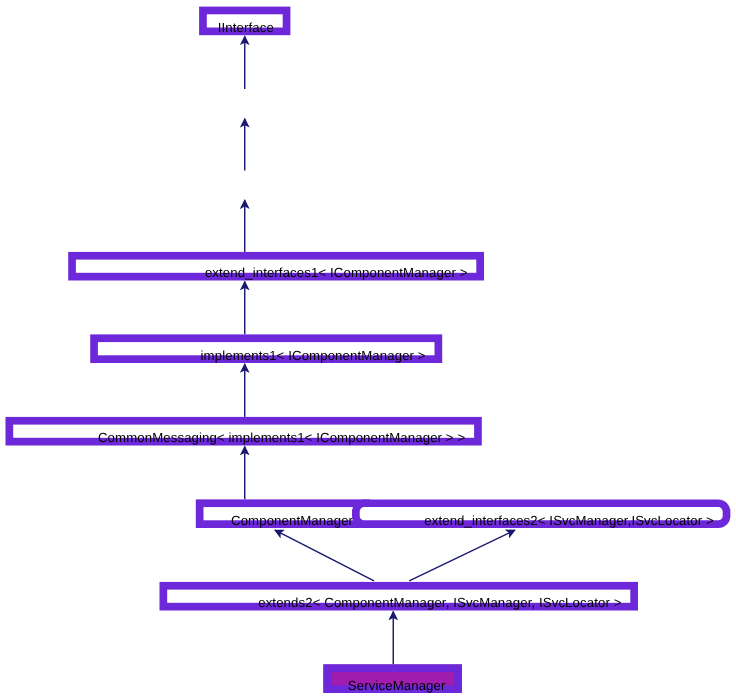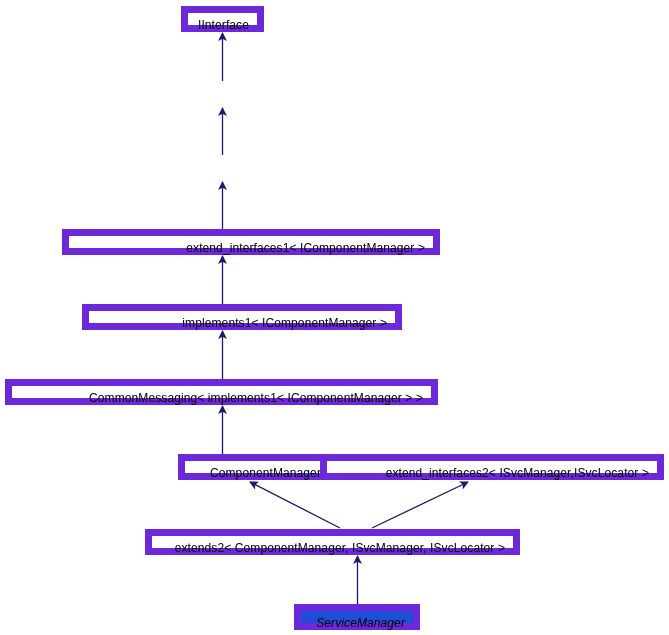--- a/index.html
+++ b/index.html
@@ -30,22 +30,21 @@
     background: #ffffff;
     color: #000000;
     font-size: 12px;
     line-height: 24px;
     height: 26px;
     text-align: right;
     white-space: nowrap;
     letter-spacing: 0.1px;
   }
   .node.highlight {
-    background: #1d4ed8;
-    font-style: italic;
+    background: #a21caf;
   }
   .node .label {
     display: block;
     padding: 0 8px;
   }
 </style>
 </head>
 <body>
 
 <div id="diagram">
@@ -86,23 +85,23 @@
   </div>
   <div class="node" style="left: 82px; top: 304px; width: 320px;">
     <span class="label">implements1&lt; IComponentManager &gt;</span>
   </div>
   <div class="node" style="left: 5px; top: 379px; width: 433px;">
     <span class="label">CommonMessaging&lt; implements1&lt; IComponentManager &gt; &gt;</span>
   </div>
   <div class="node" style="left: 142px; top: 454px; width: 158px; margin-left: 36px;">
     <span class="label">ComponentManager</span>
   </div>
-  <div class="node" style="left: 320px; top: 454px; width: 344px;">
+  <div class="node" style="left: 320px; top: 454px; width: 344px; border-radius: 11px;">
     <span class="label">extend_interfaces2&lt; ISvcManager,ISvcLocator &gt;</span>
   </div>
-  <div class="node" style="left: 145px; top: 529px; width: 375px;">
+  <div class="node" style="left: 145px; top: 529px; width: 435px;">
     <span class="label">extends2&lt; ComponentManager, ISvcManager, ISvcLocator &gt;</span>
   </div>
   <div class="node highlight" style="left: 294px; top: 604px; width: 126px;">
     <span class="label">ServiceManager</span>
   </div>
 
 </div>
 
 </body></html>

